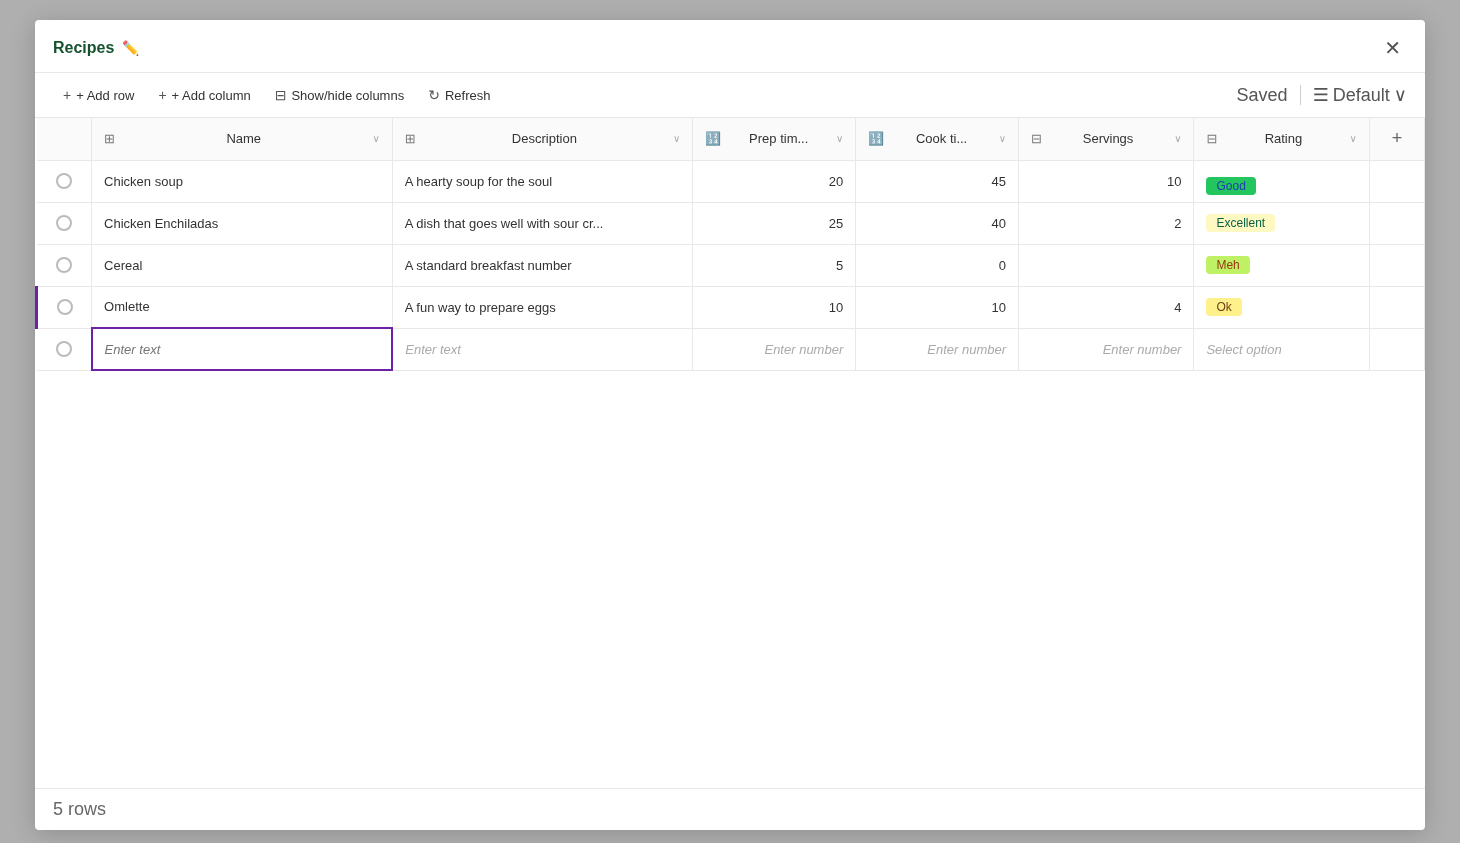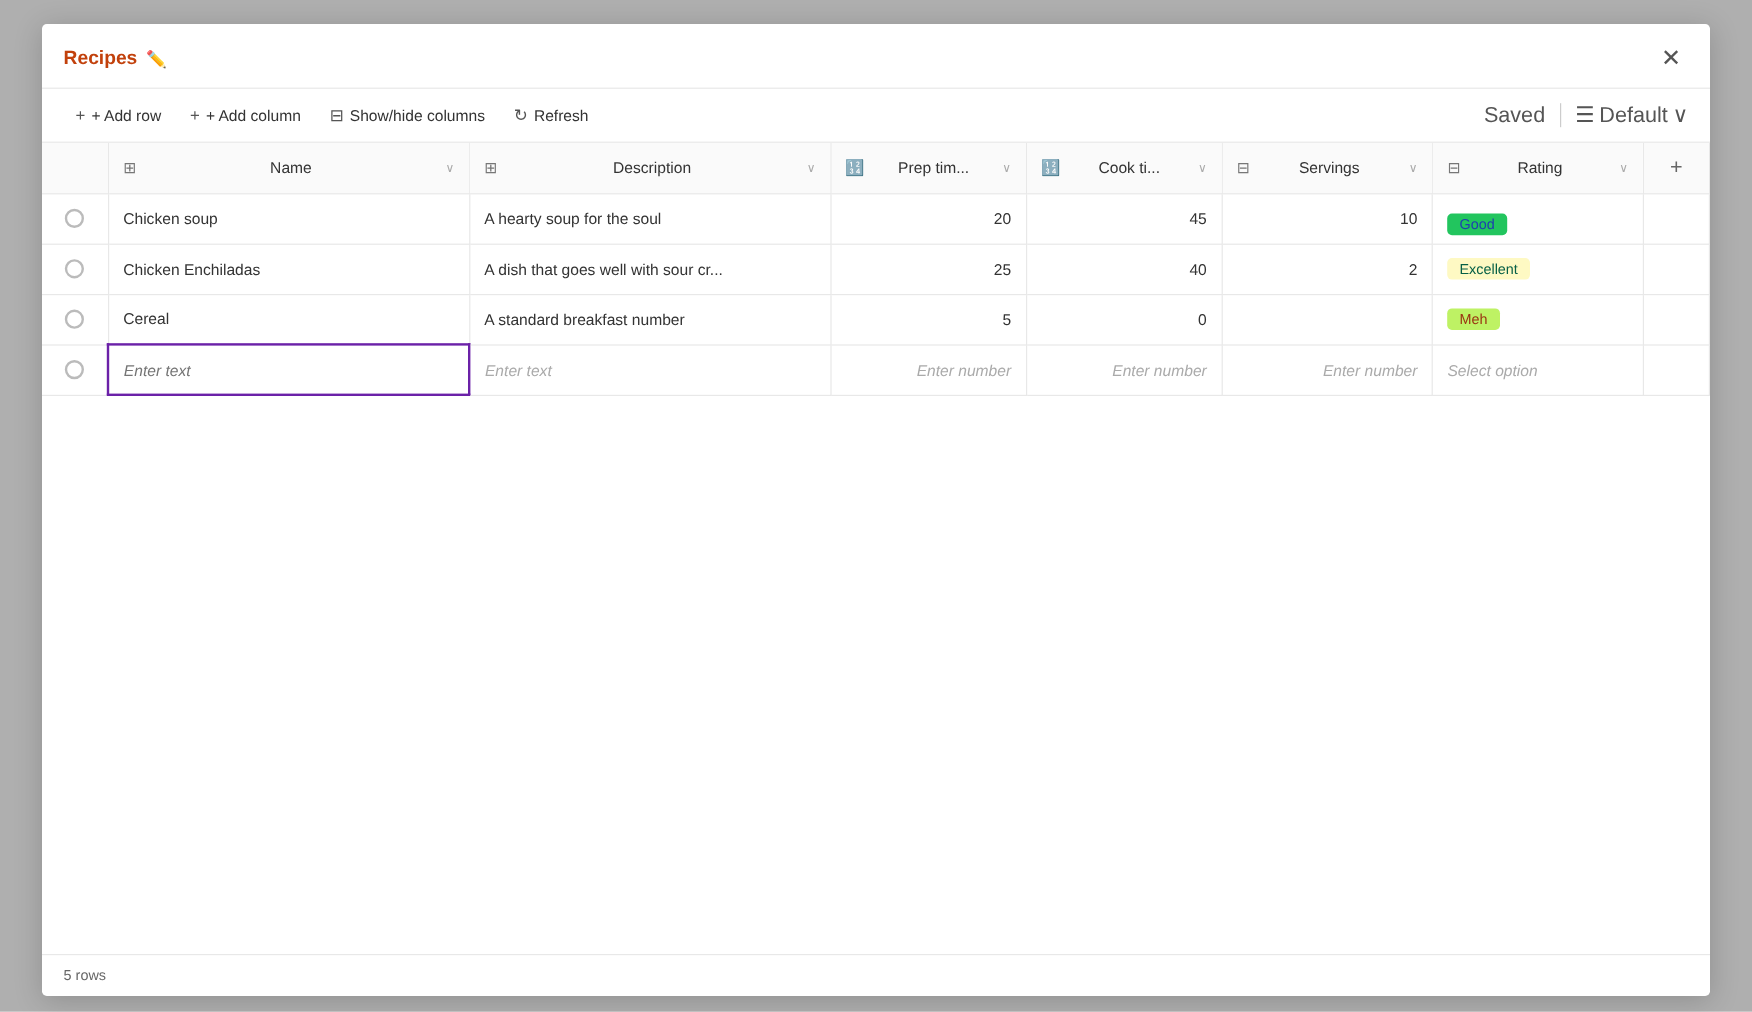--- a/index.html
+++ b/index.html
@@ -41,21 +41,21 @@
       border-bottom: 1px solid #e8e8e8;
     }
     .modal-title-area {
       display: flex;
       align-items: center;
       gap: 8px;
     }
     .modal-title {
       font-size: 16px;
       font-weight: 600;
-      color: #c2410c;
+      color: #14532d;
     }
     .edit-icon {
       color: #666;
       cursor: pointer;
       font-size: 14px;
     }
     .close-btn {
       background: none;
       border: none;
       font-size: 20px;
@@ -232,21 +232,21 @@
       display: flex;
       align-items: center;
       justify-content: center;
       height: 100%;
       cursor: pointer;
       color: #666;
       font-size: 18px;
     }
     .footer {
       padding: 10px 18px;
-      font-size: 12px;
+      font-size: 18px;
       color: #666;
       border-top: 1px solid #e8e8e8;
     }
     
     .row-active td:first-child {
       border-left: 3px solid #6b21a8;
     }
   </style>
 </head>
 <body>
@@ -422,20 +422,48 @@
               <td class="col-servings">
                 <div class="cell-number"></div>
               </td>
               <td class="col-rating">
                 <div class="cell-rating">
                   <span class="badge badge-meh">Meh</span>
                 </div>
               </td>
               <td class="col-add"></td>
             </tr>
+            <tr class="row-active">
+              <td class="col-checkbox">
+                <div class="radio-cell">
+                  <div class="radio-circle"></div>
+                </div>
+              </td>
+              <td class="col-name">
+                <div class="cell-text">Omlette</div>
+              </td>
+              <td class="col-description">
+                <div class="cell-text">A fun way to prepare eggs</div>
+              </td>
+              <td class="col-preptime">
+                <div class="cell-number">10</div>
+              </td>
+              <td class="col-cooktime">
+                <div class="cell-number">10</div>
+              </td>
+              <td class="col-servings">
+                <div class="cell-number">4</div>
+              </td>
+              <td class="col-rating">
+                <div class="cell-rating">
+                  <span class="badge badge-ok">Ok</span>
+                </div>
+              </td>
+              <td class="col-add"></td>
+            </tr>
             <tr>
               <td class="col-checkbox">
                 <div class="radio-cell">
                   <div class="radio-circle"></div>
                 </div>
               </td>
               <td class="col-name new-row-name"><input type="text" placeholder="Enter text" style=""></td>
               <td class="col-description">
                 <div class="enter-text-cell">Enter text</div>
               </td>

